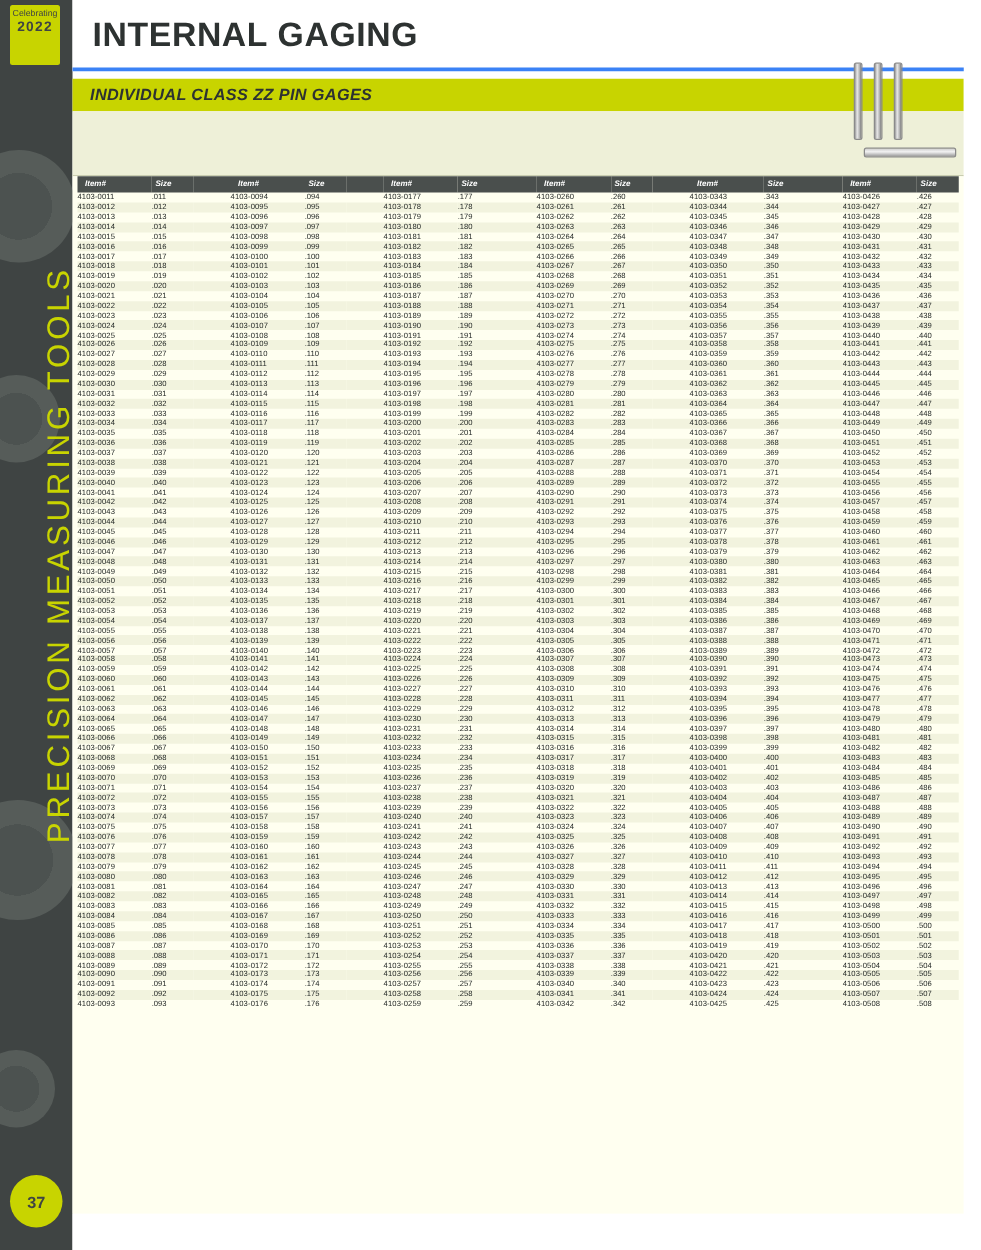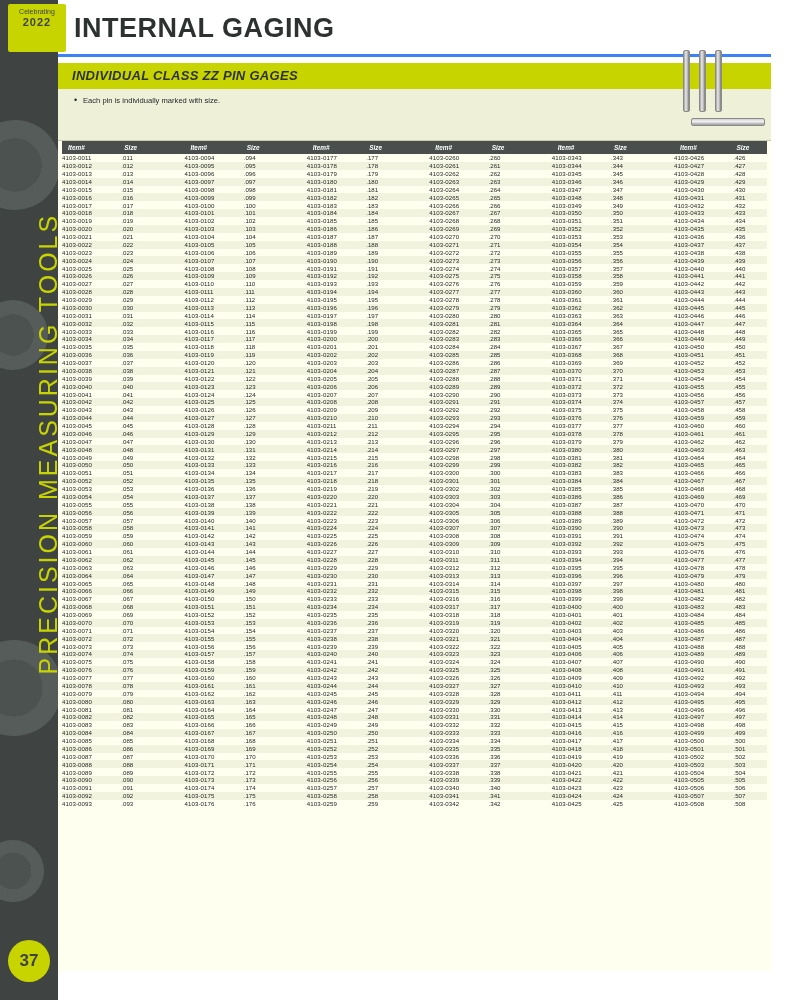--- a/index.html
+++ b/index.html
@@ -31,36 +31,36 @@
     font-size:25px;
     letter-spacing:3px;
     font-weight:400;
     text-align:center;
     white-space:nowrap;
   }
   #page-number {
     position:absolute; left:8px; bottom:18px;
     width:42px; height:42px; border-radius:50%;
     background:#c8d400; color:#3f4443;
-    font-size:17px; font-weight:bold;
+    font-size:13px; font-weight:bold;
     display:flex; align-items:center; justify-content:center;
   }
   
   #header {
     position:absolute; left:58px; top:0; width:727px; height:57px;
     background:#ffffff;
     border-bottom:3px solid #3b82f6;
   }
   #header-title {
     position:absolute; left:16px; top:13px;
     font-size:27px; font-weight:bold; color:#2d3231;
     letter-spacing:0.5px;
   }
   #anniv-badge {
-    position:absolute; left:8px; top:4px; width:58px; height:48px;
+    position:absolute; left:8px; top:4px; width:40px; height:48px;
     background:#c8d400; color:#3f4443;
     font-size:7px; text-align:center; line-height:1.1;
     padding-top:4px; border-radius:2px;
   }
   #anniv-badge .big { display:block; font-size:11px; font-weight:bold; letter-spacing:1px; }
   
   #banner {
     position:absolute; left:58px; top:63px; width:713px; height:26px;
     background:#c8d400;
   }
@@ -157,21 +157,20 @@
   <span>Celebrating</span>
   <span class="big">2022</span>
 </div>
 
 <div id="banner">
   <div id="banner-title">INDIVIDUAL CLASS ZZ PIN GAGES</div>
 </div>
 
 <div id="bullets">
   <div class="bullet-col" id="bullets-left">
-    <div class="bullet">Each pin is individually marked with size.</div>
   </div>
 </div>
 
 <div id="photo">
   <div class="pin" style="left:14px; top:2px; height:62px;"></div>
   <div class="pin" style="left:30px; top:2px; height:62px;"></div>
   <div class="pin" style="left:46px; top:2px; height:62px;"></div>
   <div class="pin-flat" style="left:22px; top:70px; width:74px;"></div>
 </div>
 

